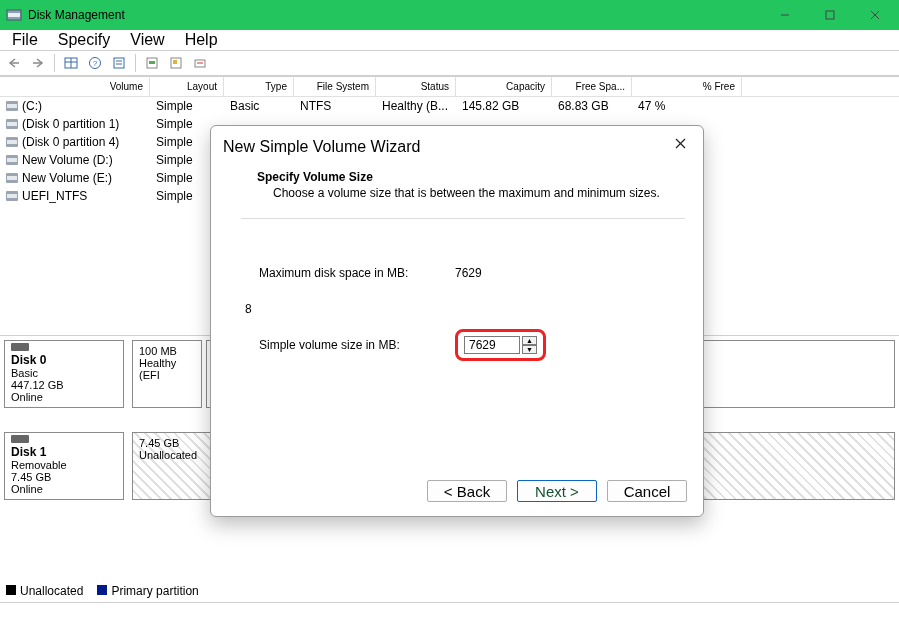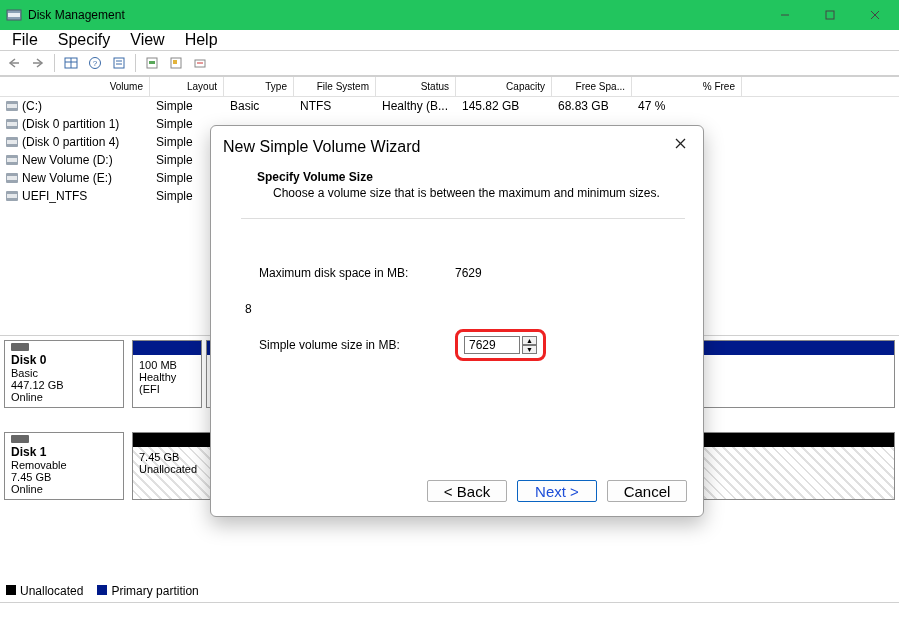--- a/index.html
+++ b/index.html
@@ -44,21 +44,21 @@
 
 
 .diskarea { display: flex; flex-direction: column; padding: 4px; gap: 24px; }
 .diskrow { display: flex; gap: 8px; }
 .diskinfo { width: 120px; border: 1px solid #8a8a8a; background: #fff; padding: 2px 6px 4px; display: flex; flex-direction: column; }
 .diskinfo .disk-icon { width: 18px; height: 8px; background: #666; margin-bottom: 2px; border-radius: 1px; }
 .diskinfo .name { font-weight: bold; }
 .diskinfo .line { font-size: 11px; }
 .partstrip { flex: 1; display: flex; gap: 4px; }
 
-.partbox { border: 1px solid #8a8a8a; background: #fff; display: flex; flex-direction: column; min-width: 60px; }
+.partbox { border: 1px solid #8a8a8a; background: #fff; display: flex; flex-direction: row; min-width: 60px; }
 .partbox .band { height: 14px; background: #001a8a; }
 .partbox.unalloc .band { background: #000; }
 .partbox.unalloc .body { background: repeating-linear-gradient(45deg, #fff, #fff 5px, #e0e0e0 5px, #e0e0e0 7px); }
 .partbox .body { padding: 4px 6px; font-size: 11px; flex: 1; }
 .partbox .pname { font-weight: bold; }
 
 
 .legend { position: absolute; left: 6px; top: 584px; display: flex; gap: 14px; font-size: 12px; align-items: center; }
 .legend .sw { width: 10px; height: 10px; display: inline-block; margin-right: 4px; }
 .legend .sw.black { background:#000; }
@@ -77,21 +77,21 @@
 .dialog hr { border: none; border-top: 1px solid #ddd; margin: 10px -4px 36px -4px; }
 .dialog .formrow { display:flex; align-items:center; height: 36px; }
 .dialog .formrow .label { width: 210px; padding-left: 14px; }
 .dialog .formrow .val { padding-left: 0; }
 .dialog .spin-wrap { border: 3px solid #e22; border-radius: 8px; padding: 4px 6px; display:inline-flex; align-items:center; }
 .dialog .spin-input { width: 56px; height: 18px; border: 1px solid #7a7a7a; font-size: 12px; padding: 0 4px; }
 .dialog .spin-btns { display:flex; flex-direction:column; margin-left:2px;}
 .dialog .spin-btns button { width: 15px; height: 9px; border: 1px solid #7a7a7a; background:#f2f2f2; font-size:7px; line-height:6px; padding:0;}
 .dialog .dlg-buttons { position:absolute; right: 16px; bottom: 14px; display:flex; gap: 10px; }
 .dialog .dlg-buttons button { width: 80px; height: 22px; border: 1px solid #adadad; background:#fdfdfd; font-size:15px; border-radius:2px;}
-.dialog .dlg-buttons button.primary { border-color:#0a64c2; color:#1d4ed8; }
+.dialog .dlg-buttons button.primary { border-color:#0a64c2; color:#14532d; }
 </style>
 </head>
 <body>
 
 <div class="titlebar">
   <span class="appicon">
     <svg viewBox="0 0 16 16">
         <rect x="1" y="3" width="14" height="10" fill="#8aa0b4" stroke="#4a5a6a"></rect>
         <rect x="2" y="6" width="12" height="4" fill="#e8eef3"></rect>
       </svg>

